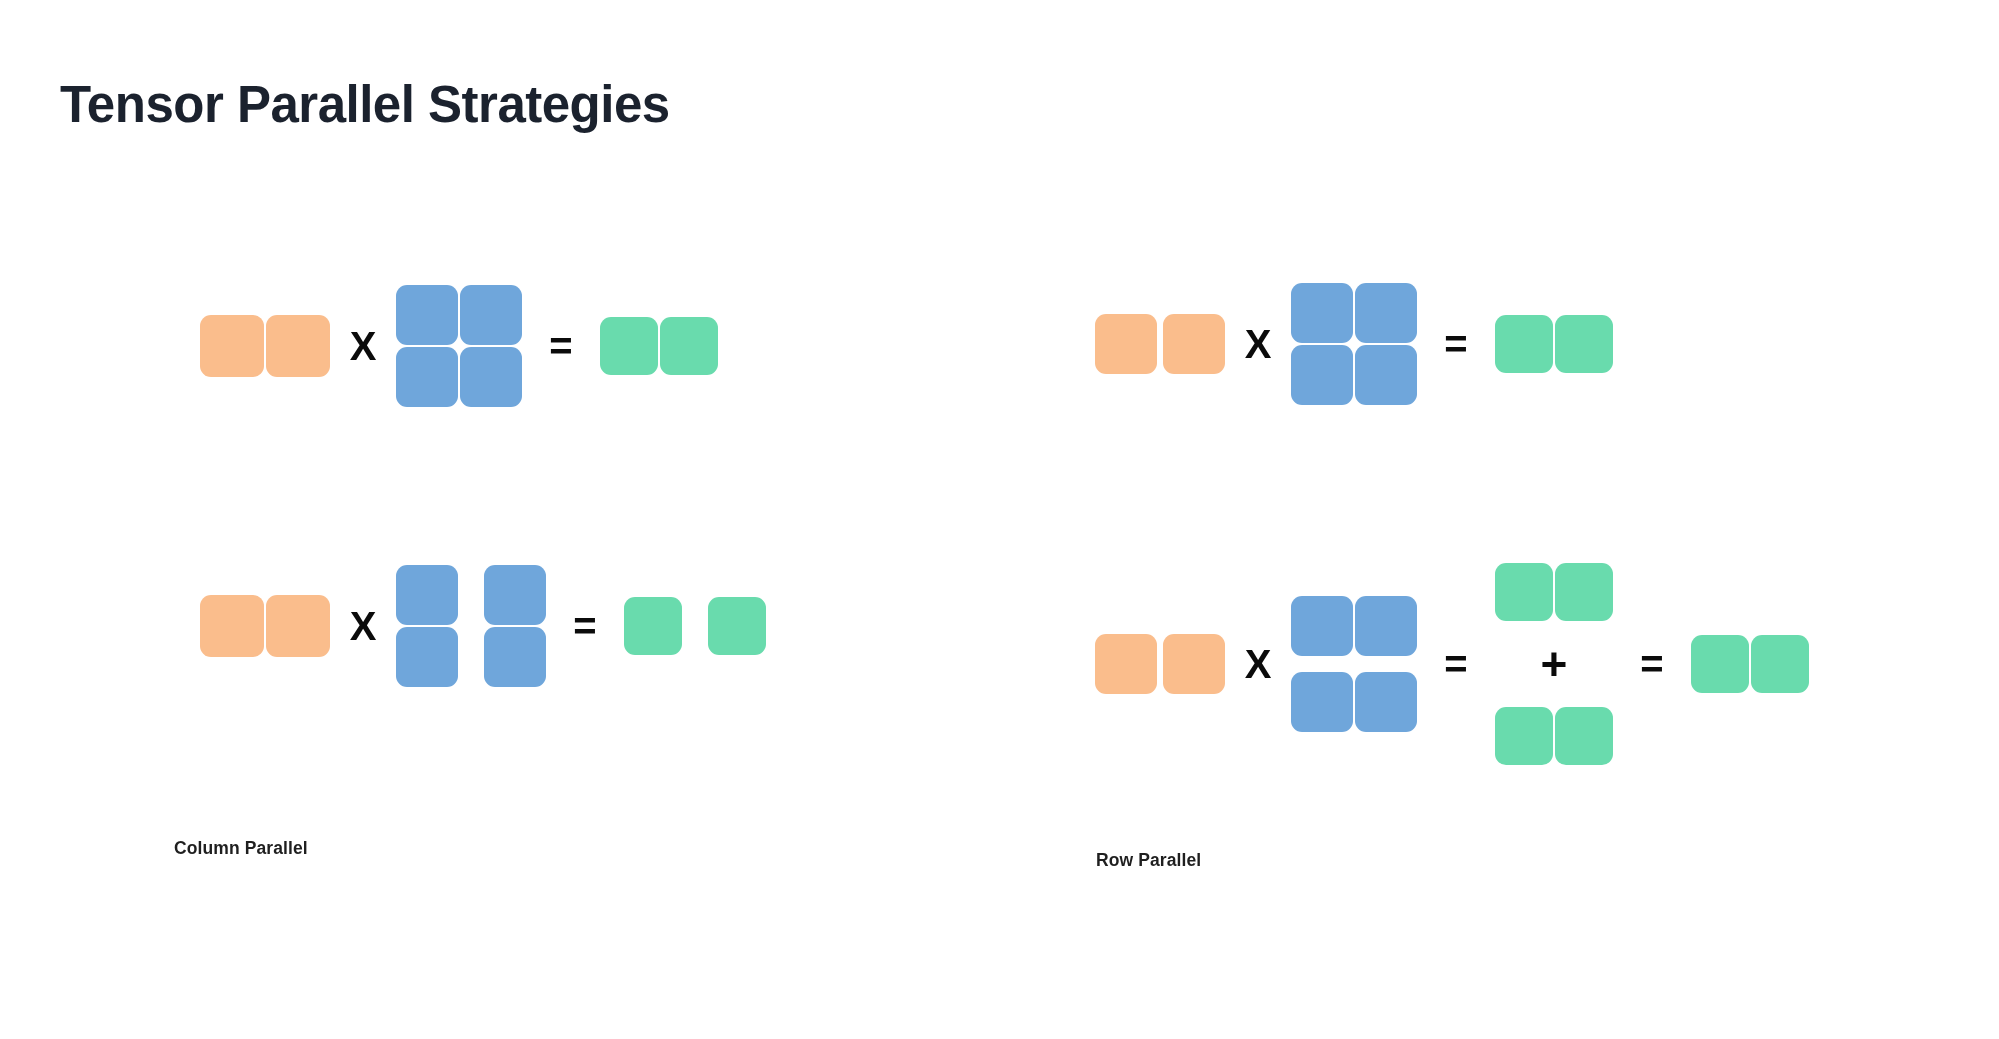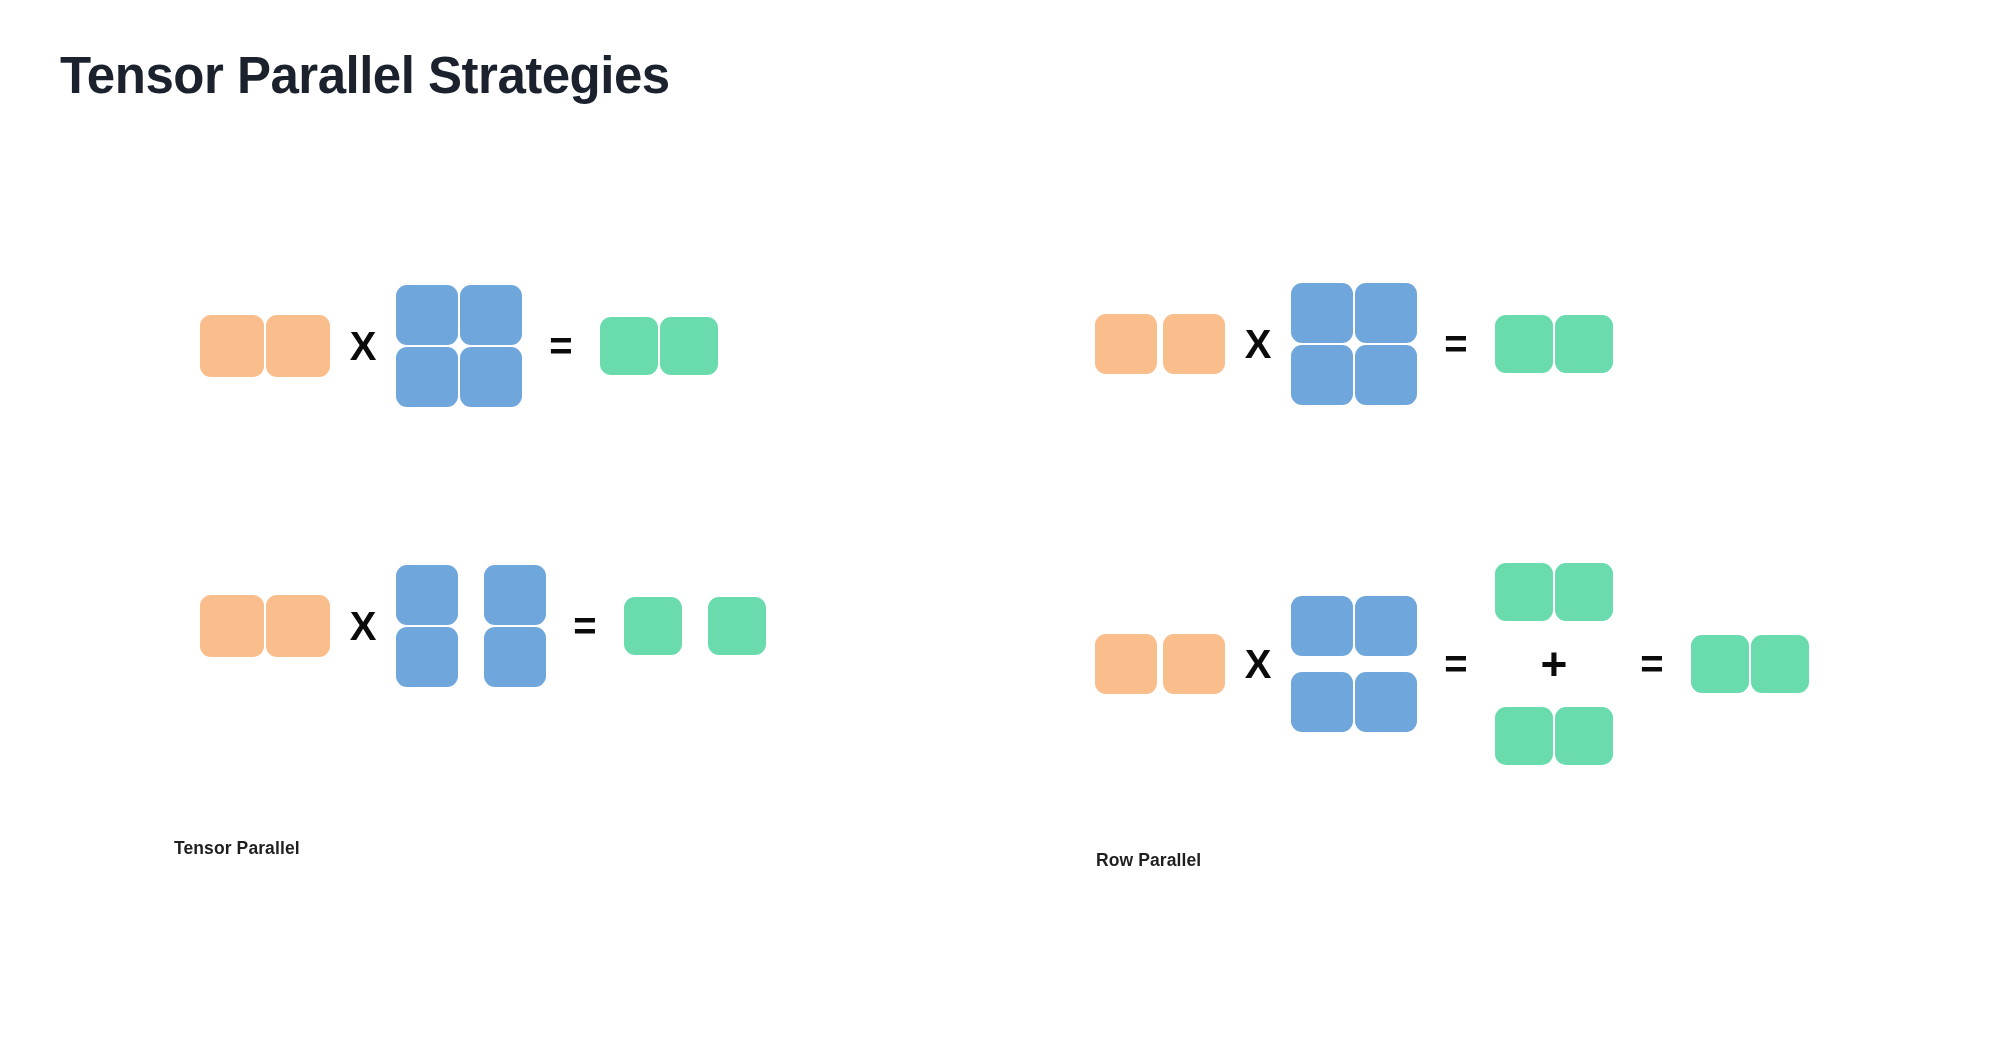--- a/index.html
+++ b/index.html
@@ -112,21 +112,21 @@
     color: #1f1f1f;
     letter-spacing: 0.1px;
     white-space: nowrap;
   }
   .cap-cp { left: 174px;  top: 838px; }
   .cap-rp { left: 1096px; top: 850px; }
 </style>
 </head>
 <body style="background: rgb(255, 255, 255);">
 
-<div class="page-title" style="color: rgb(27, 34, 46);">Tensor Parallel Strategies</div>
+<div class="page-title" style="color: rgb(27, 34, 46); margin-top: 29px;">Tensor Parallel Strategies</div>
 
 <section class="panel panel-left">
 
   <div class="equation eq-cp-top">
 
     <div class="matrix gap-tight-row">
       <div class="mrow gap-tight-col">
         <div class="cell orange sz-64" style="background: rgb(250, 189, 140);"></div>
         <div class="cell orange sz-64" style="background: rgb(250, 189, 140);"></div>
       </div>
@@ -182,21 +182,21 @@
 
     <div class="matrix">
       <div class="mrow gap-md-col">
         <div class="cell green sz-58" style="background: rgb(105, 219, 173);"></div>
         <div class="cell green sz-58" style="background: rgb(105, 219, 173);"></div>
       </div>
     </div>
 
   </div>
 
-  <div class="caption cap-cp">Tensor Parallel</div>
+  <div class="caption cap-cp">Column Parallel</div>
 
 </section>
 
 <section class="panel panel-right">
 
   <div class="equation eq-rp-top" style="left:95px;">
 
     <div class="matrix">
       <div class="mrow gap-sm-col">
         <div class="cell orange sz-62" style="background: rgb(250, 189, 140);"></div>

